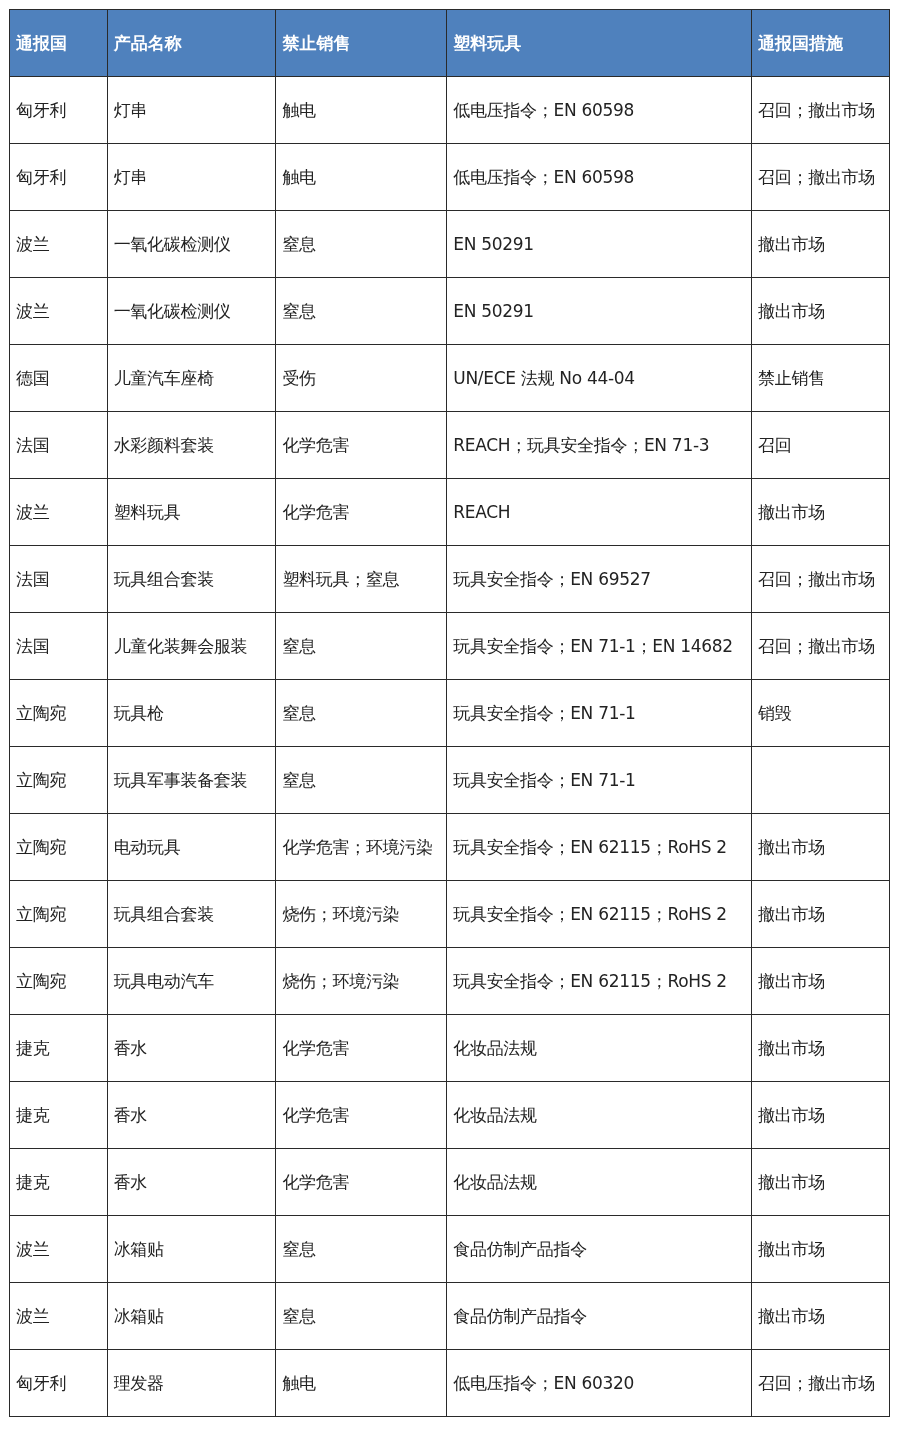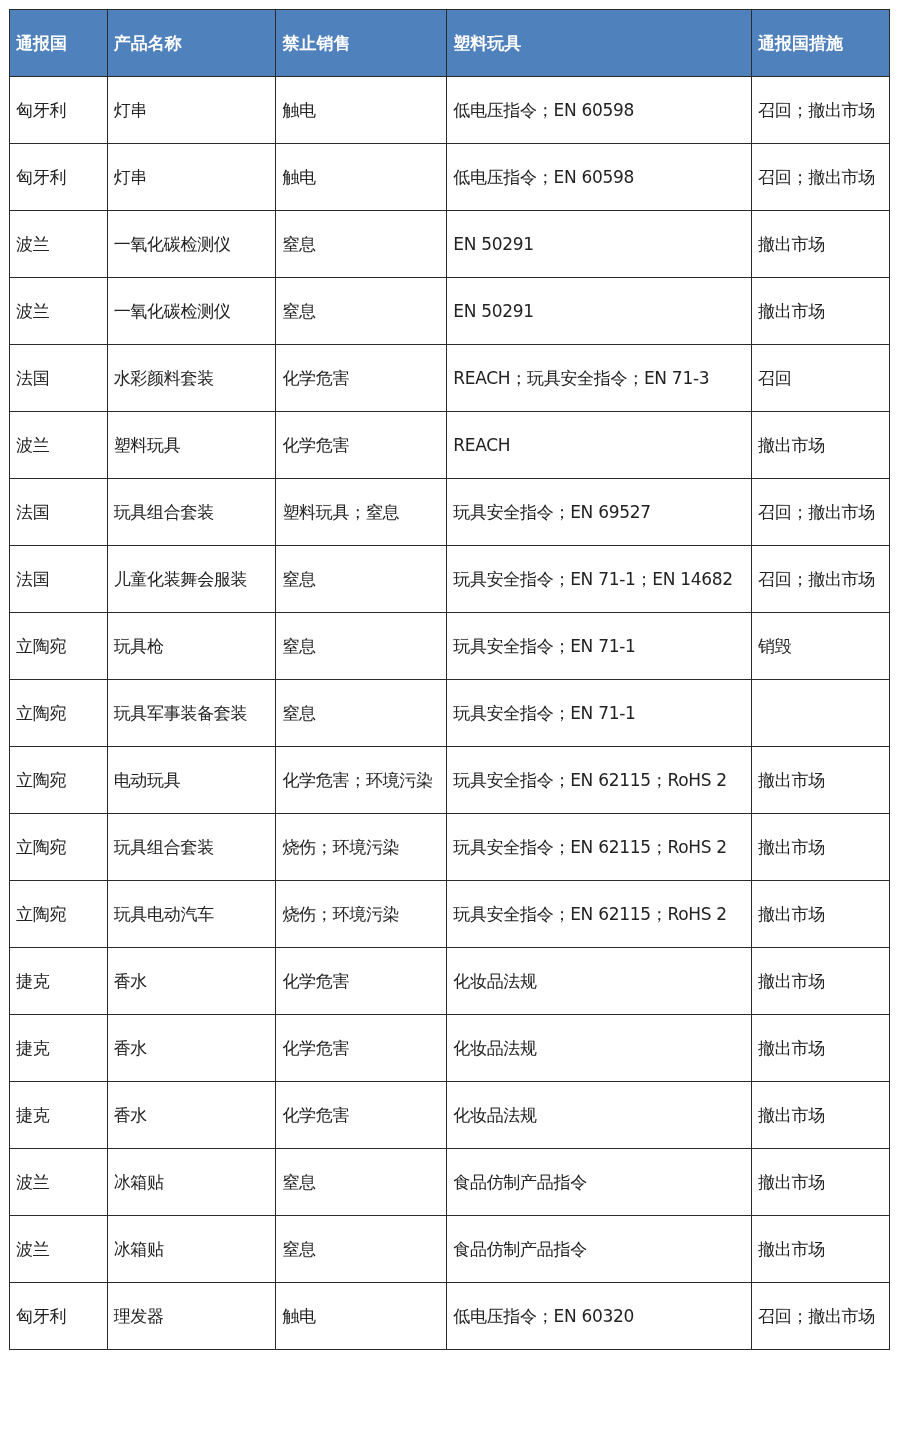--- a/index.html
+++ b/index.html
@@ -66,20 +66,27 @@
         <td>窒息</td>
         <td>EN 50291</td>
         <td>撤出市场</td>
       </tr>
       <tr>
         <td>波兰</td>
         <td>一氧化碳检测仪</td>
         <td>窒息</td>
         <td>EN 50291</td>
         <td>撤出市场</td>
+      </tr>
+      <tr>
+        <td>德国</td>
+        <td>儿童汽车座椅</td>
+        <td>受伤</td>
+        <td>UN/ECE 法规 No 44-04</td>
+        <td>禁止销售</td>
       </tr>
       <tr>
         <td>法国</td>
         <td>水彩颜料套装</td>
         <td>化学危害</td>
         <td>REACH；玩具安全指令；EN 71-3</td>
         <td>召回</td>
       </tr>
       <tr>
         <td>波兰</td>

